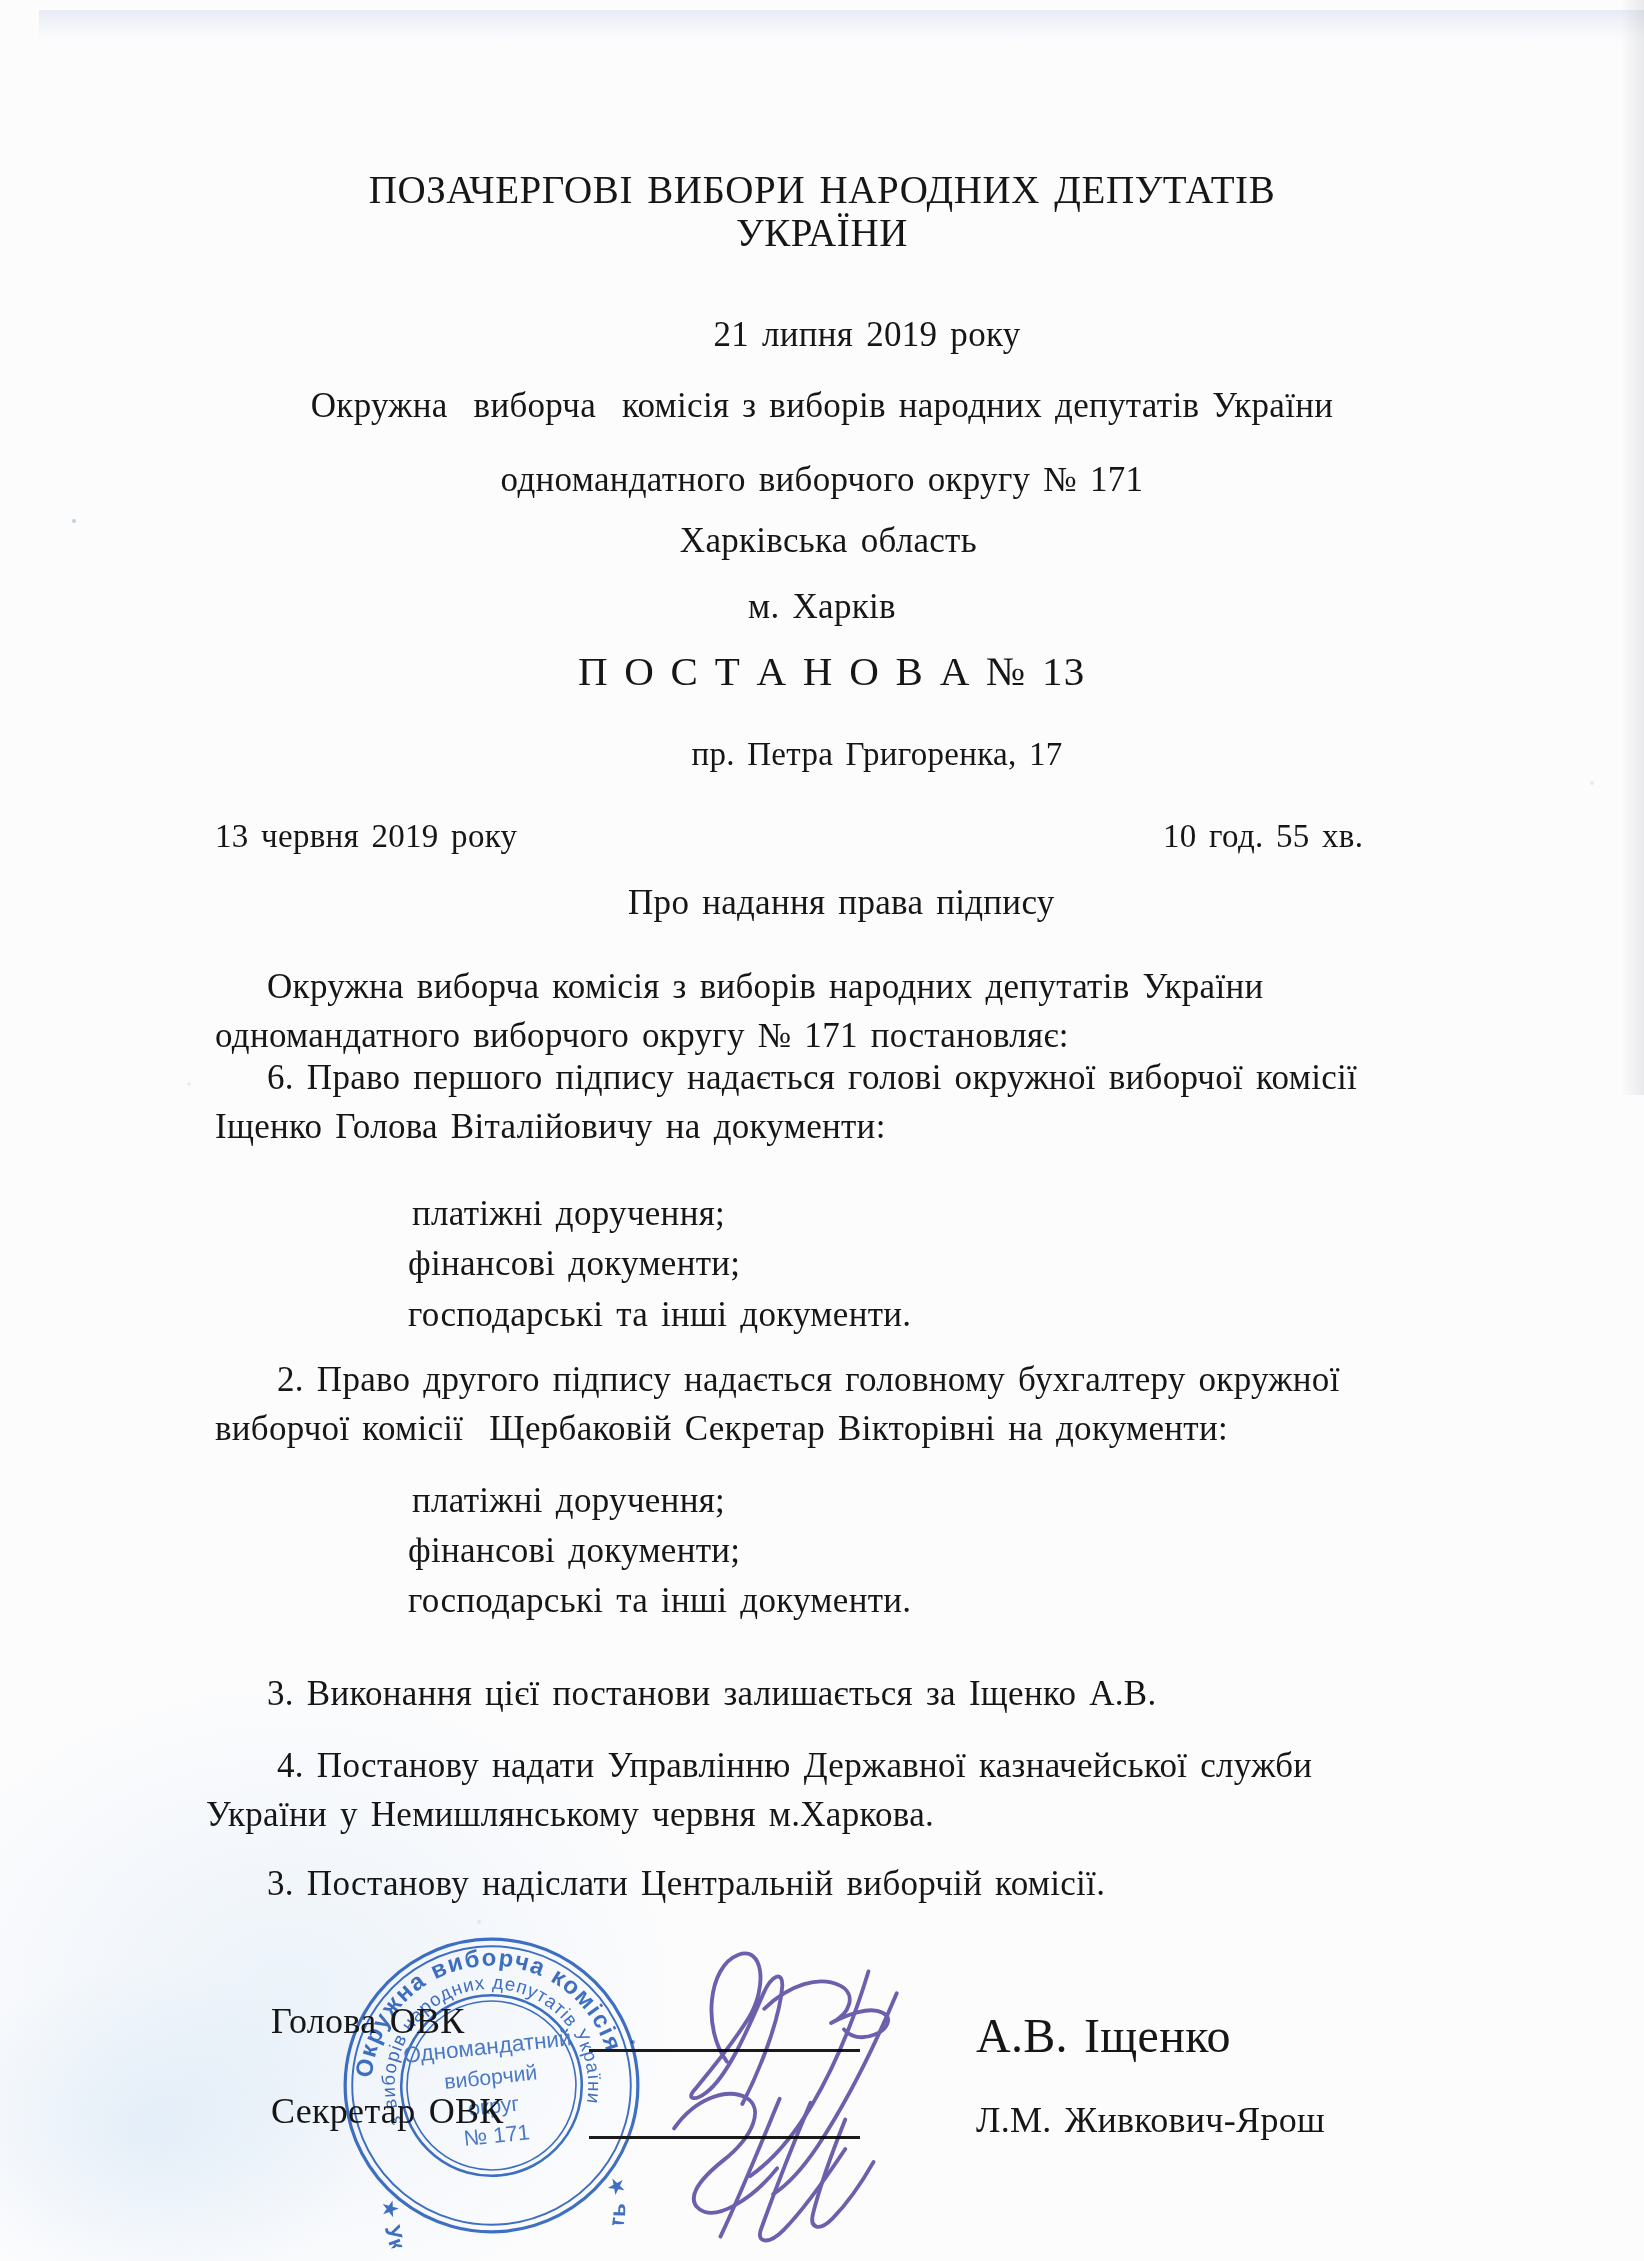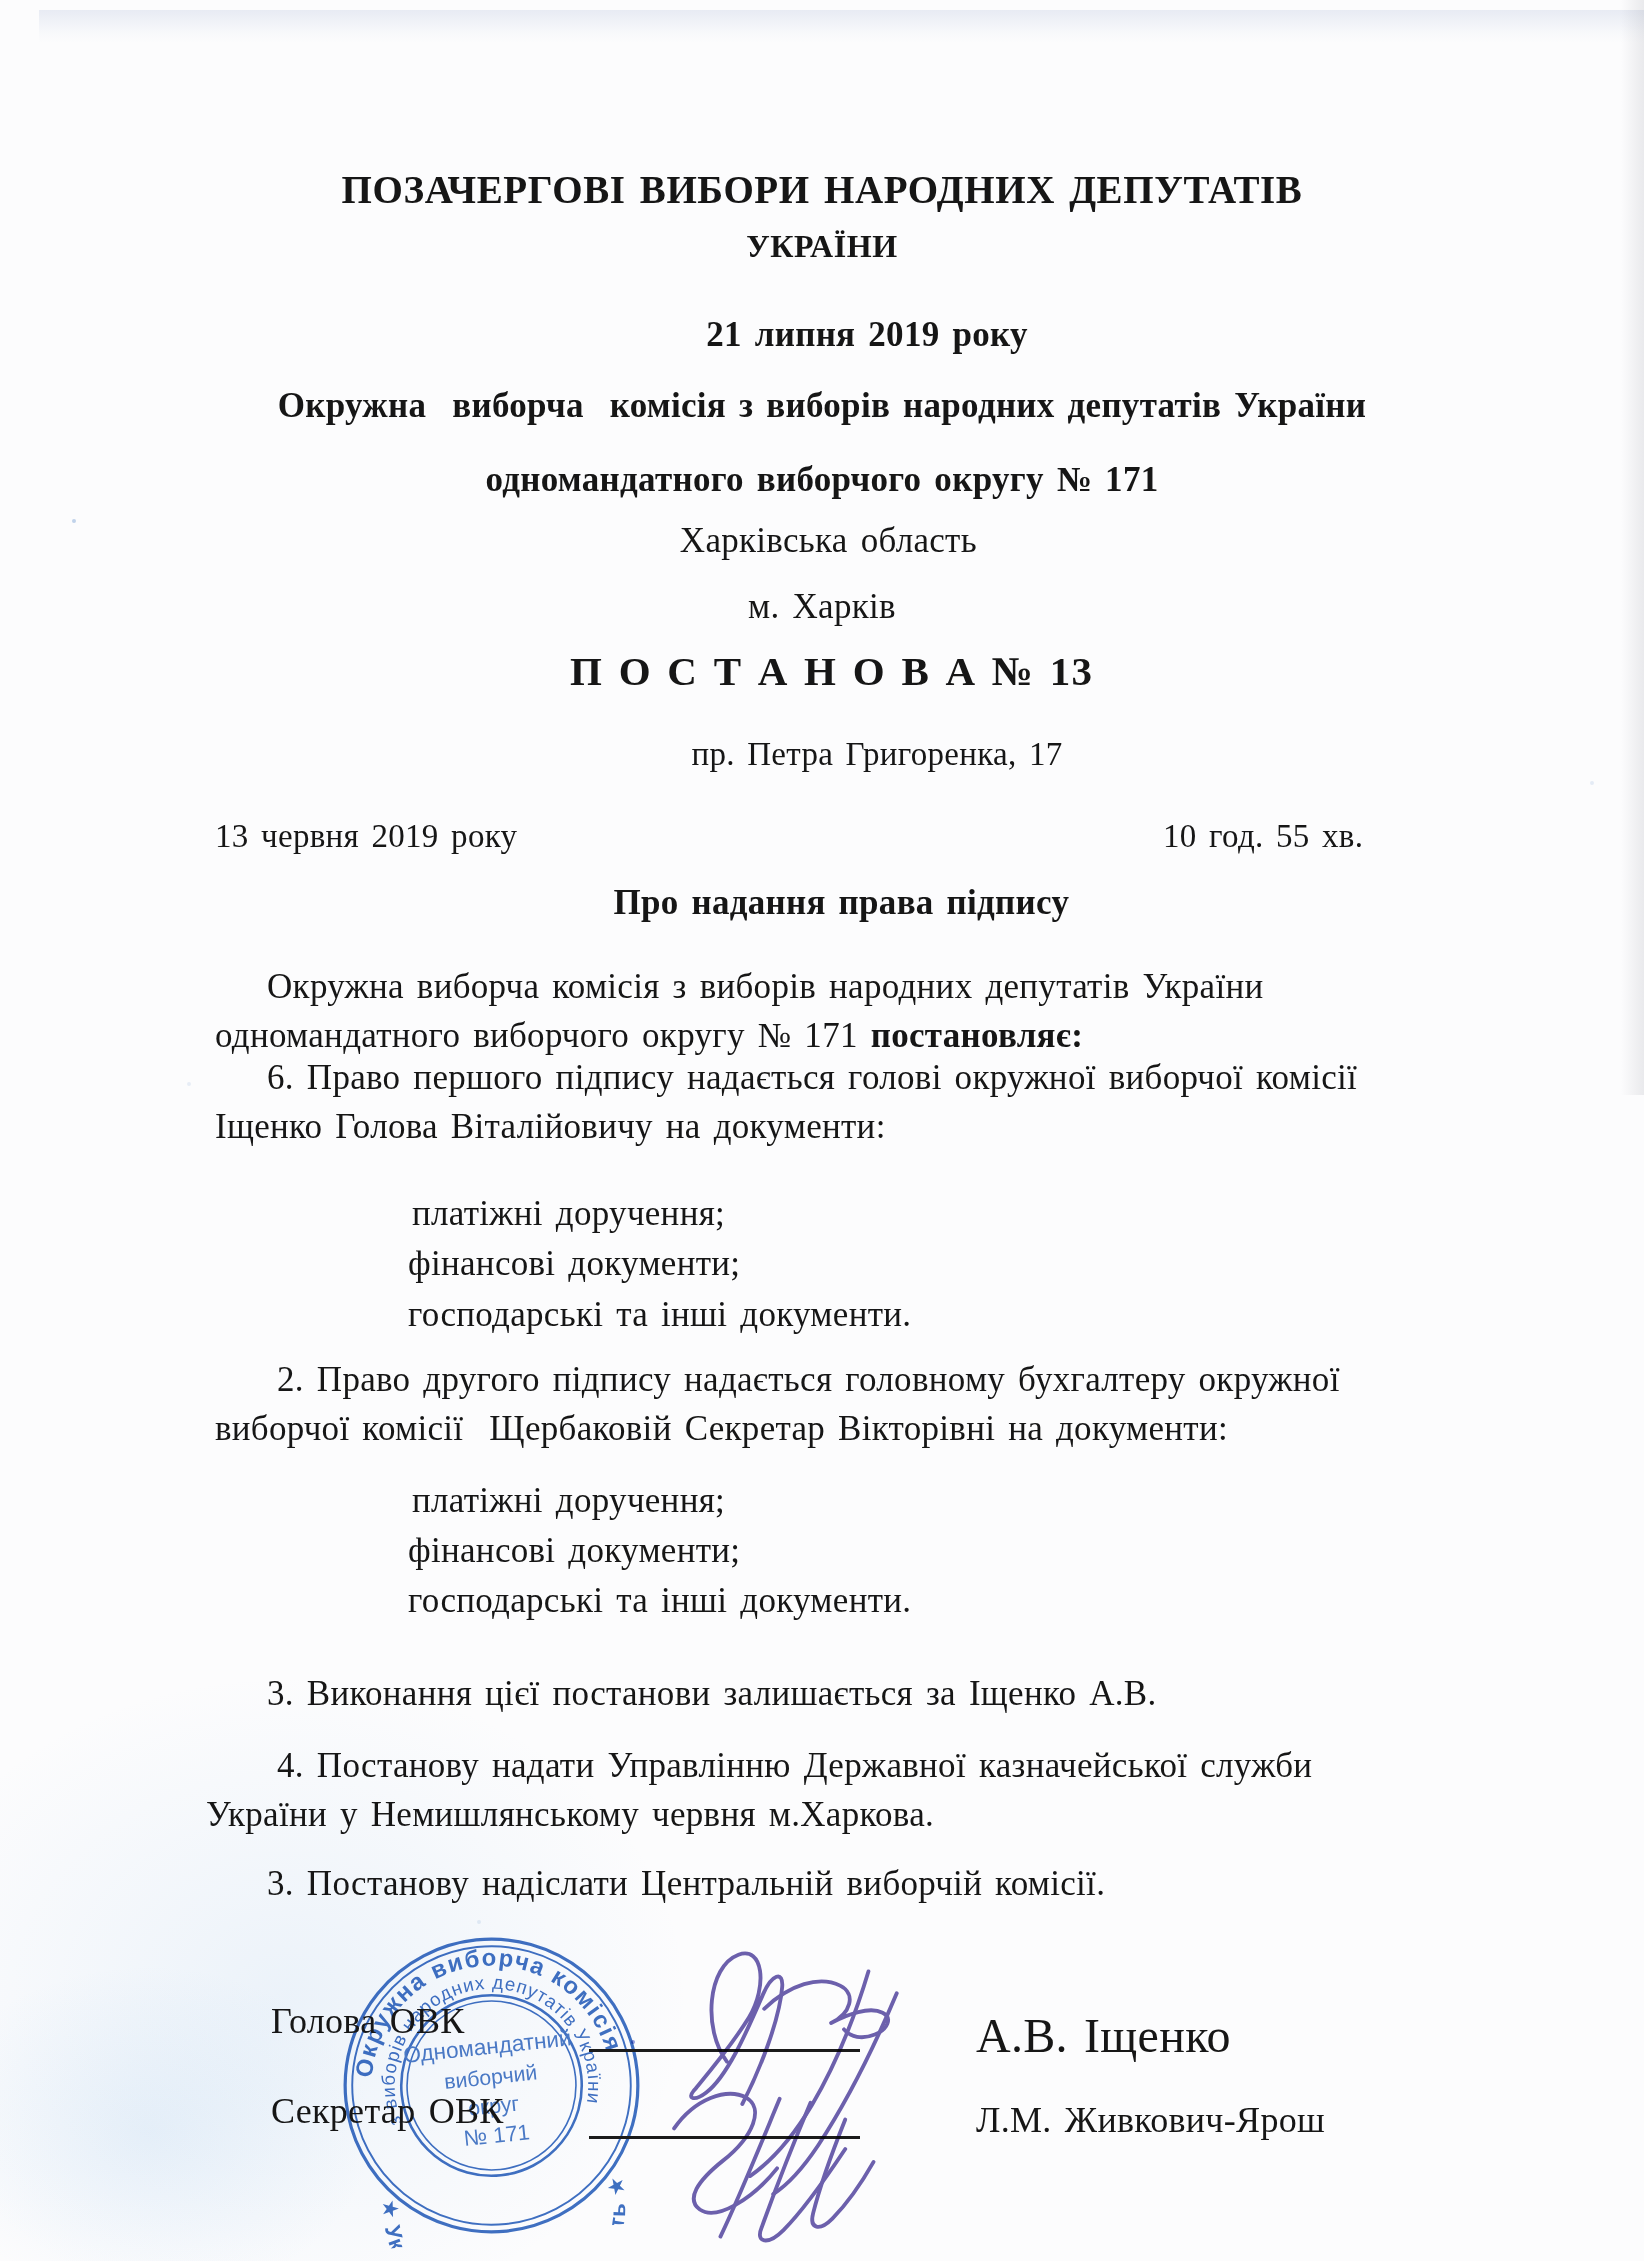--- a/index.html
+++ b/index.html
@@ -6,21 +6,21 @@
   body{
     width:1644px;height:2261px;position:relative;overflow:hidden;
     background:#fcfcfd;
     font-family:"Liberation Serif","DejaVu Serif",serif;
   }
   .ln{
     position:absolute;white-space:pre;color:#161616;
     font-size:35px;word-spacing:3.9px;letter-spacing:0.3px;line-height:1.1;
   }
   .c{left:0;width:1644px;text-align:center;}
-  .b{font-weight:bold;}
+  .b{font-weight:normal;}
   .artifact{position:absolute;pointer-events:none;}
   .topband{
     left:39px;top:10.3px;width:1605px;height:33px;
     background:linear-gradient(180deg,rgba(150,168,205,.20),rgba(150,168,205,.04) 70%,rgba(150,168,205,0));
   }
   .rightedge{
     right:0;top:0;width:23px;height:1095px;
     background:linear-gradient(270deg,rgba(120,122,135,.14),rgba(120,122,135,0));
   }
   .wash{
@@ -46,21 +46,21 @@
 <div class="artifact rightedge"></div>
 <div class="artifact wash"></div>
 <div class="artifact wash2"></div>
 <div class="artifact speck" style="left:72px;top:519px"></div>
 <div class="artifact speck" style="left:187px;top:1082px;opacity:.35"></div>
 <div class="artifact speck" style="left:1590px;top:781px;opacity:.4"></div>
 <div class="artifact speck" style="left:631px;top:2040px;background:rgba(70,90,200,.6)"></div>
 <div class="artifact speck" style="left:477px;top:1920px;opacity:.4"></div>
 
 <div class="ln c b" style="top:169px;font-size:39px;letter-spacing:0.6px">ПОЗАЧЕРГОВІ ВИБОРИ НАРОДНИХ ДЕПУТАТІВ</div>
-<div class="ln c b" style="top:229px;font-size:32px;letter-spacing:0.6px">УКРАЇНИ</div>
+<div class="ln c b" style="top:212px;font-size:39px;letter-spacing:0.6px">УКРАЇНИ</div>
 <div class="ln c b" style="top:316px;transform:translateX(45px)">21 липня 2019 року</div>
 <div class="ln c b" style="top:387px">Окружна  виборча  комісія з виборів народних депутатів України</div>
 <div class="ln c b" style="top:461px">одномандатного виборчого округу № 171</div>
 <div class="ln c" style="top:522px;transform:translateX(6.4px)">Харківська область</div>
 <div class="ln c" style="top:588px">м. Харків</div>
 
 <div class="ln c b" style="top:649px;font-size:41px;letter-spacing:1.3px;transform:translateX(9.7px)">П О С Т А Н О В А № 13</div>
 <div class="ln c" style="top:736px;font-size:33px;transform:translateX(55px)">пр. Петра Григоренка, 17</div>
 <div class="ln" style="left:215px;top:818px;font-size:33px">13 червня 2019 року</div>
 <div class="ln" style="left:1163px;top:818px;font-size:33px">10 год. 55 хв.</div>

